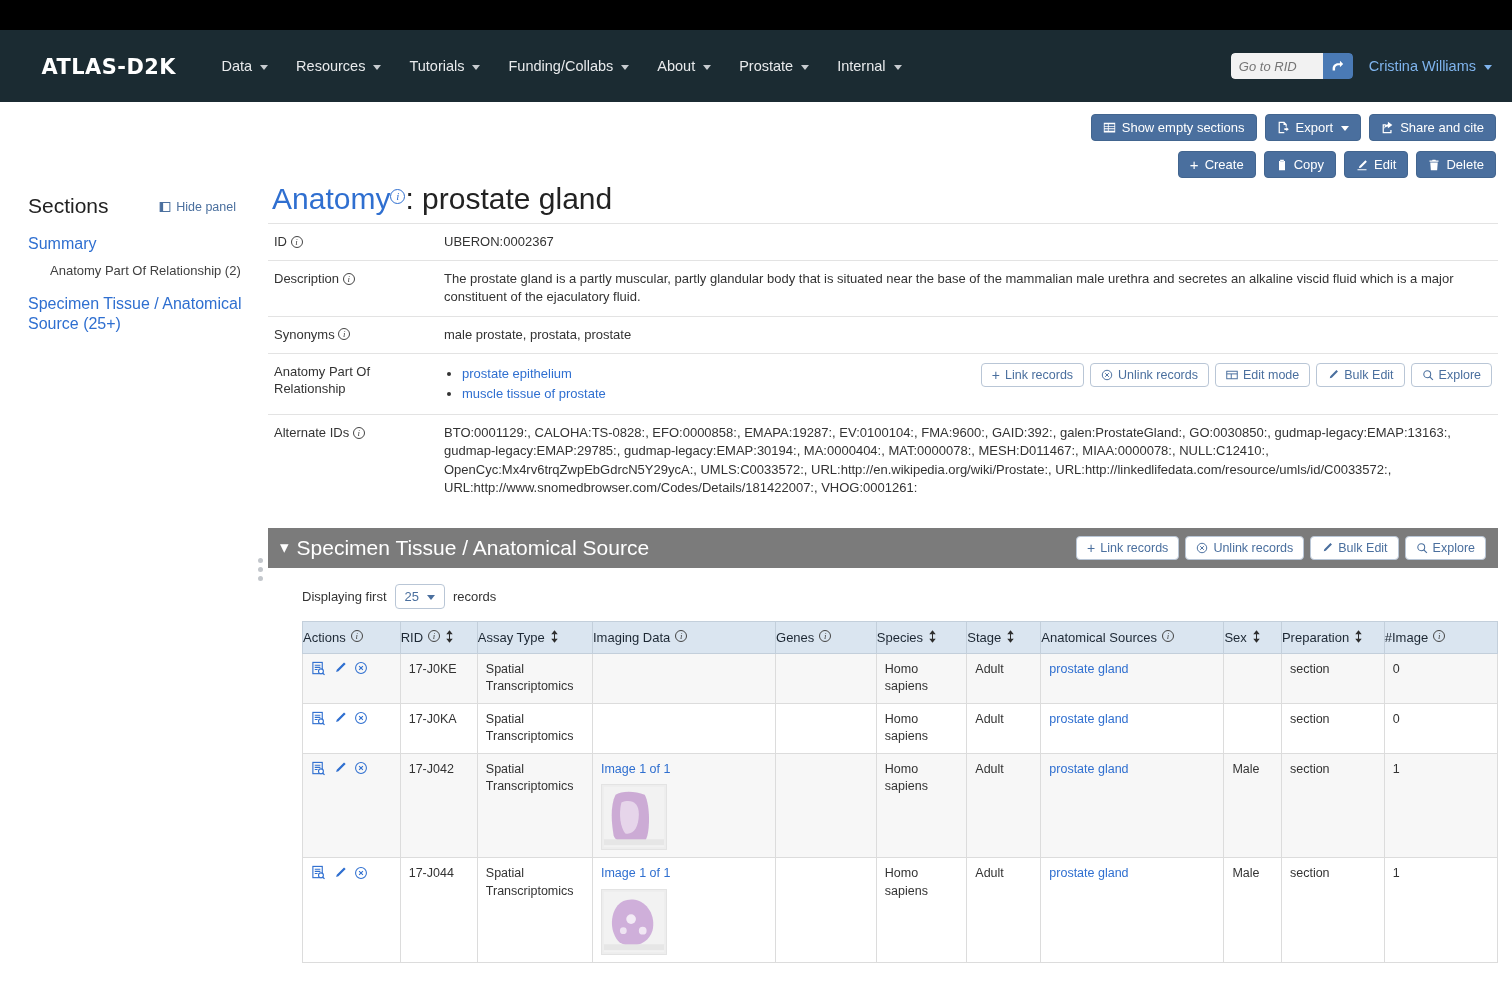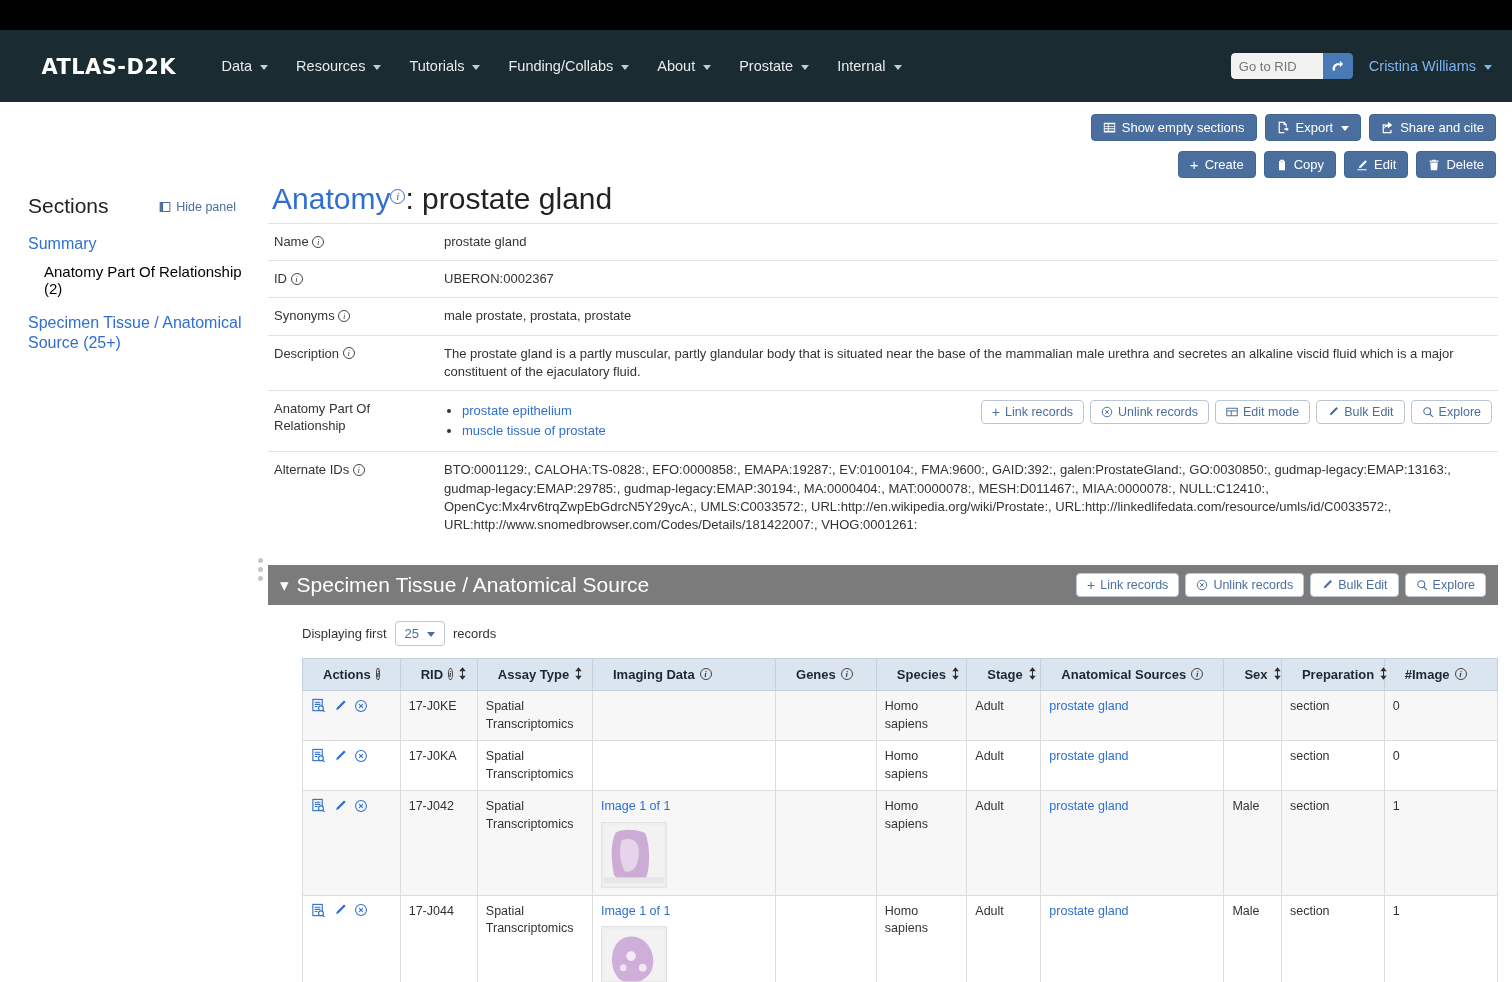--- a/index.html
+++ b/index.html
@@ -31,21 +31,21 @@
   .caret {
     display:inline-block; width:0; height:0;
     border-left:4px solid transparent; border-right:4px solid transparent;
     border-top:5px solid #c8ccd0; margin-left:2px; position:relative; top:1px;
   }
   .nav-right { margin-left:auto; display:flex; align-items:center; gap:16px; }
   .rid-group { display:flex; align-items:stretch; height:26px; border-radius:4px; overflow:hidden; }
   .rid-input {
     width:92px; border:none; background:#f2f2f2; color:#777;
     font-size:13px; padding:0 8px; font-family:"Liberation Sans", sans-serif;
-    border-radius:4px 0 0 4px; outline:none;
+    border-radius:4px 0 0 4px; outline:none;font-style:italic;
   }
   .rid-go {
     width:30px; background:#4a7ab5; color:#fff; display:flex;
     align-items:center; justify-content:center; cursor:pointer;
     border-radius:0 4px 4px 0; font-size:13px;
   }
   .user { color:#7fb4ee; font-size:14.5px; display:flex; align-items:center; gap:6px; cursor:pointer; }
   .user .caret { border-top-color:#7fb4ee; }
 
   
@@ -69,21 +69,21 @@
   
   .page { display:flex; align-items:flex-start; }
   .sidebar { width:252px; padding:16px 0 0 28px; flex:0 0 252px; }
   .sidebar-head { display:flex; align-items:baseline; }
   .sidebar-title { font-size:21px; color:#222; font-weight:400; }
   .hide-panel {
     margin-left:auto; margin-right:16px; color:#4a6f9e; font-size:12.5px;
     cursor:pointer; display:flex; align-items:center; gap:5px;
   }
   .sec-link { color:#2f6fd0; font-size:16px; margin-top:16px; cursor:pointer; display:block; line-height:1.25; }
-  .sec-sub { color:#000000; font-size:15px; margin-top:9px; margin-left:16px; cursor:pointer; display:block; }
+  .sec-sub { color:#404040; font-size:13px; margin-top:9px; margin-left:22px; cursor:pointer; display:block; }
 
   .resizer {
     width:16px; align-self:stretch; margin-top:380px;
     display:flex; flex-direction:column; align-items:center; gap:4px;
     cursor:col-resize;
   }
   .resizer i { width:5px; height:5px; border-radius:50%; background:#c3c7cc; display:block; }
 
   .content { flex:1; padding-right:14px; min-width:0; }
 
@@ -128,22 +128,22 @@
   .pagesel {
     border:1px solid #b9c6d6; border-radius:4px; color:#4a6f9e;
     font-size:13px; padding:4px 9px; display:inline-flex; align-items:center;
     gap:6px; cursor:pointer; background:#fff;
   }
 
   
   .tablewrap { padding-left:34px; }
   table.data { border-collapse:collapse; width:100%; table-layout:fixed; }
   table.data th {
-    background:#dae5f0; border:1px solid #c3cfdb; font-weight:700;
-    font-size:13px; color:#1c2733; text-align:left; padding:8px 20px;
+    background:#dae5f0; border:1px solid #c3cfdb; font-weight:400;
+    font-size:13px; color:#1c2733; text-align:left; padding:8px 0;
     white-space:nowrap;
   }
   table.data th .hdr { display:flex; align-items:center; gap:5px; }
   table.data td {
     border:1px solid #dcdcdc; padding:7px 8px; font-size:12.5px;
     color:#333; vertical-align:top; line-height:1.4;
   }
   table.data tbody tr:nth-child(odd) td { background:#f7f7f7; }
   table.data tbody tr:nth-child(even) td { background:#fff; }
   .acts { display:flex; gap:7px; align-items:center; }
@@ -289,34 +289,30 @@
 
   <div class="content">
 
     <div class="rec-title">
       <span class="ent lnk">Anatomy</span><span class="info-i">i</span><span>: </span><span>prostate gland</span>
     </div>
 
     <table class="summary">
       <tbody id="summary-body">
           <tr>
-            <td class="key"><span>Name</span> <span class="info-i">i</span></td>
-            <td class="val">prostate gland</td>
-          </tr>
-          <tr>
             <td class="key"><span>ID</span> <span class="info-i">i</span></td>
             <td class="val">UBERON:0002367</td>
           </tr>
           <tr>
+            <td class="key"><span>Description</span> <span class="info-i">i</span></td>
+            <td class="val">The prostate gland is a partly muscular, partly glandular body that is situated near the base of the mammalian male urethra and secretes an alkaline viscid fluid which is a major constituent of the ejaculatory fluid.</td>
+          </tr>
+          <tr>
             <td class="key"><span>Synonyms</span> <span class="info-i">i</span></td>
             <td class="val">male prostate, prostata, prostate</td>
-          </tr>
-          <tr>
-            <td class="key"><span>Description</span> <span class="info-i">i</span></td>
-            <td class="val">The prostate gland is a partly muscular, partly glandular body that is situated near the base of the mammalian male urethra and secretes an alkaline viscid fluid which is a major constituent of the ejaculatory fluid.</td>
           </tr>
         </tbody>
       <tbody>
         <tr>
           <td class="key">
             <span>Anatomy Part Of Relationship</span>
           </td>
           <td class="val">
             <div class="val-flex">
               <ul class="bullets" id="partof-list">

